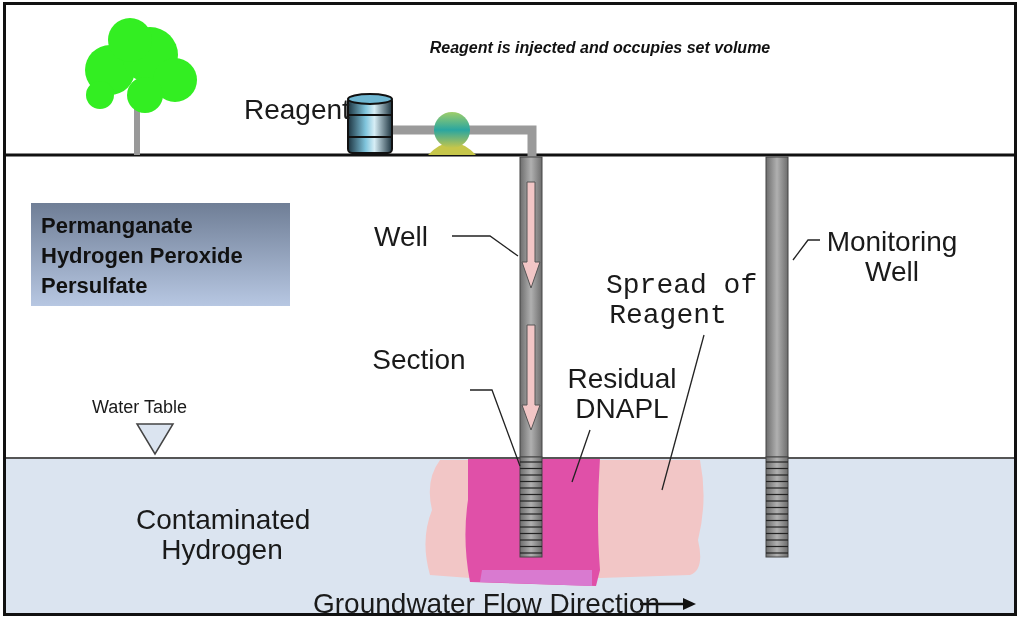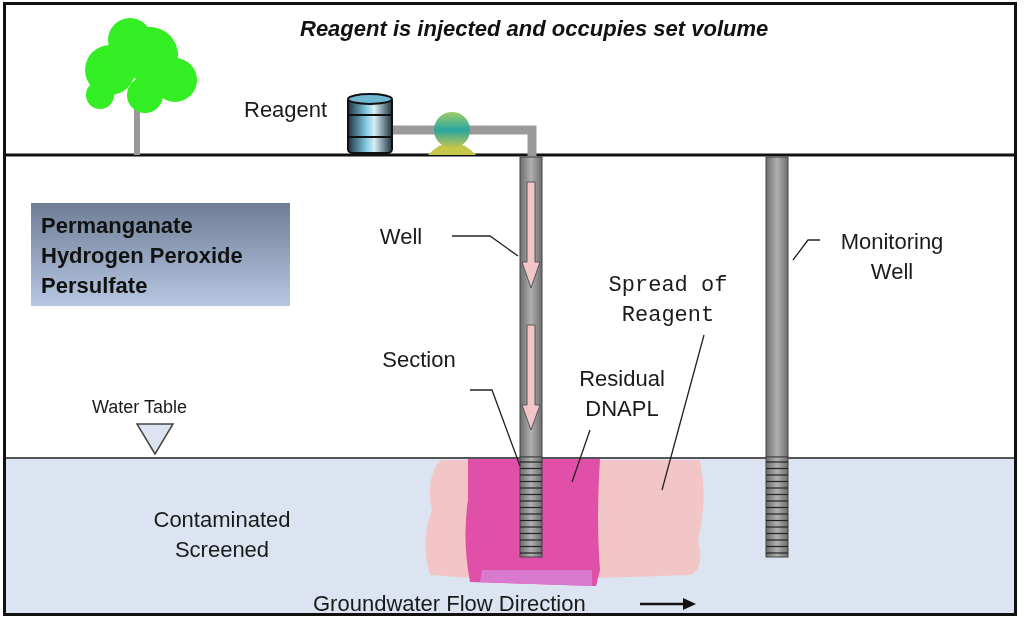--- a/index.html
+++ b/index.html
@@ -1,20 +1,20 @@
 <!DOCTYPE html>
 <html><head>
 <meta charset="utf-8">
 <style>
   html,body{margin:0;padding:0;background:#fff;}
   body{width:1024px;height:622px;position:relative;overflow:hidden;font-family:"Liberation Sans",sans-serif;}
   #frame{position:absolute;left:3px;top:2px;width:1014px;height:614px;border:3px solid #111;box-sizing:border-box;background:#fff;}
   svg{position:absolute;left:0;top:0;}
-  .lbl{position:absolute;color:#1a1a1a;font-size:22px;text-align:center;line-height:30px;white-space:nowrap;}
-  .title{position:absolute;left:300px;top:16px;width:600px;font-size:22px;font-weight:bold;font-style:italic;color:#111;}
+  .lbl{position:absolute;color:#1a1a1a;font-size:28px;text-align:center;line-height:30px;white-space:nowrap;}
+  .title{position:absolute;left:300px;top:39px;width:600px;text-align:center;font-size:16px;font-weight:bold;font-style:italic;color:#111;}
   .box{position:absolute;left:31px;top:203px;width:259px;height:103px;background:linear-gradient(#6f7e96,#b7c7e2);box-sizing:border-box;padding:8px 0 0 10px;}
   .box div{font-weight:bold;font-size:22px;line-height:30px;color:#111;}
 </style>
 </head>
 <body>
 
 <div id="frame"></div>
 
 <svg width="1024" height="622">
   <defs>
@@ -157,15 +157,15 @@
 <div class="lbl" style="left:360px;top:345px;width:118px;">
   <div>Section</div>
 </div>
 <div class="lbl" style="left:566px;top:364px;width:112px;">
   <div>Residual</div>
   <div>DNAPL</div>
 </div>
 <div class="lbl" style="left:92px;top:392px;font-size:18px;">Water Table</div>
 <div class="lbl" style="left:136px;top:505px;width:172px;">
   <div>Contaminated</div>
-  <div>Screened</div>
+  <div>Hydrogen</div>
 </div>
 <div class="lbl" style="left:313px;top:589px;">Groundwater Flow Direction</div>
 
 </body></html>

